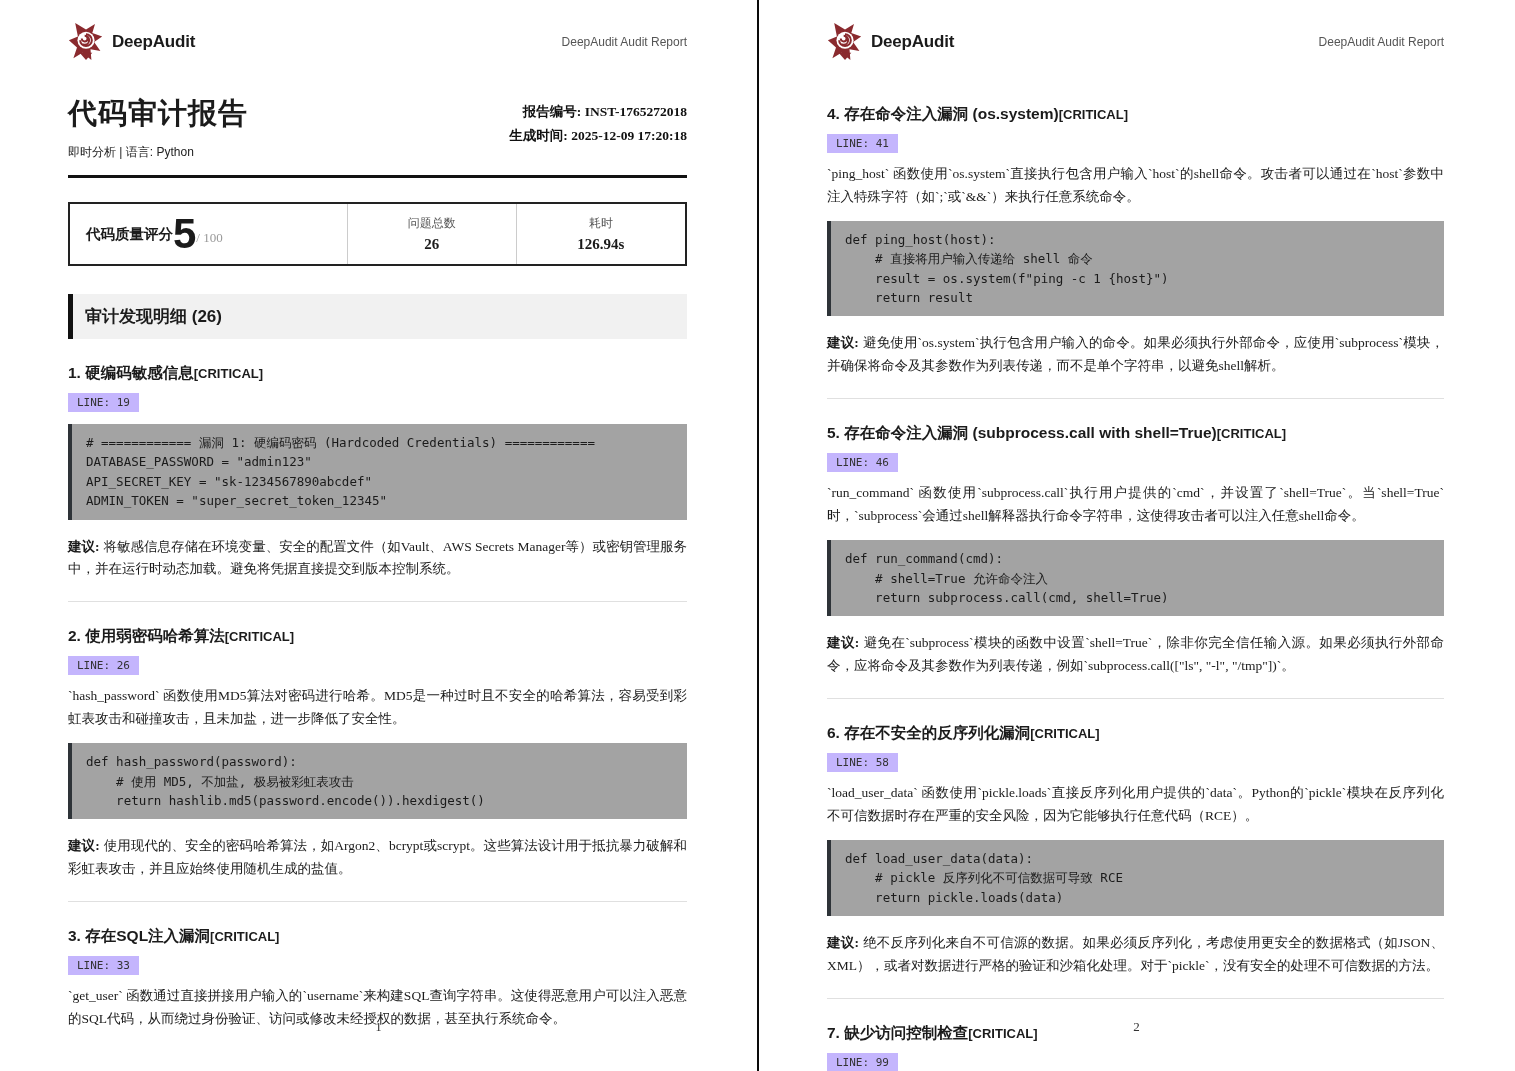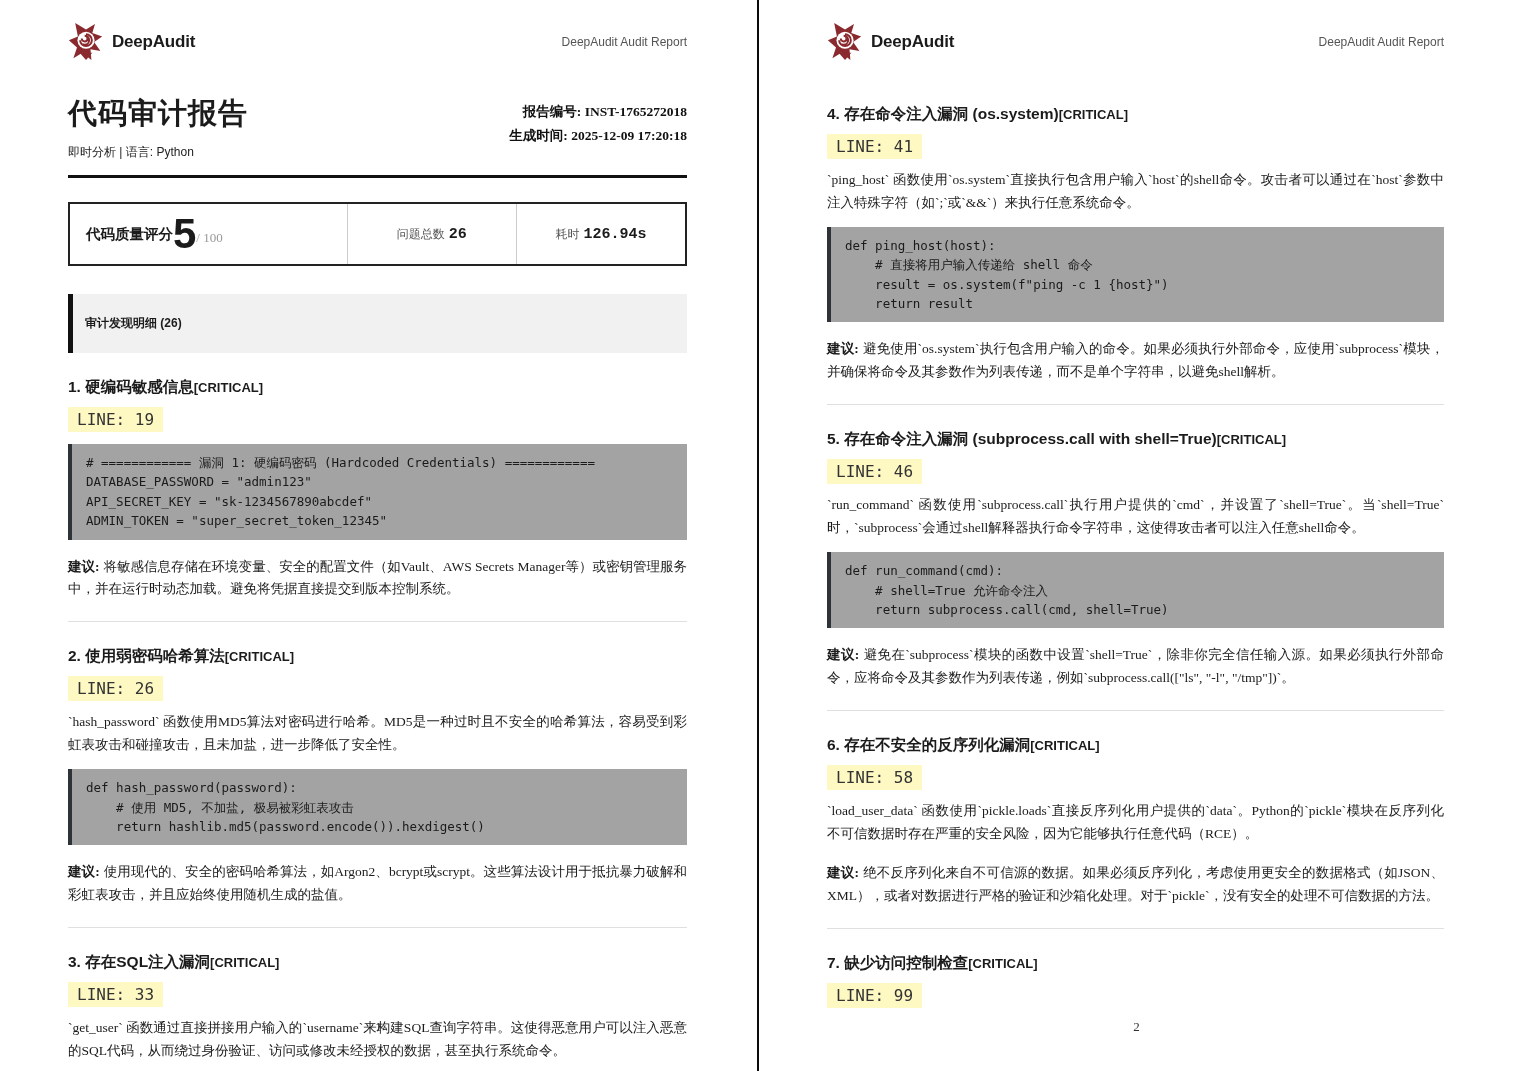--- a/index.html
+++ b/index.html
@@ -21,33 +21,33 @@
   .report-subtitle { font-size: 12px; margin-top: 10px; color: #222; }
   .report-meta { text-align: right; font-family: "Liberation Serif", serif; font-weight: 600; font-size: 13.5px; line-height: 1.75; margin-top: 6px; color: #111; }
   .thick-rule { border-top: 3px solid #111; margin-top: 14px; }
 
   
   .summary-box { margin-top: 24px; border: 2px solid #222; display: flex; align-items: stretch; height: 64px; }
   .summary-score { flex: 1.55; display: flex; align-items: center; padding-left: 16px; }
   .score-label { font-size: 14.5px; font-weight: bold; }
   .score-value { font-size: 42px; font-weight: bold; line-height: 1; }
   .score-max { font-size: 13px; color: #999; font-family: "Liberation Serif", serif; align-self: center; margin-top: 8px; }
-  .summary-cell { flex: 1; border-left: 1px solid #ccc; display: flex; align-items: center; justify-content: center; gap: 4px; }
+  .summary-cell { flex: 1; border-left: 1px solid #ccc; display: flex; flex-direction: column; align-items: center; justify-content: center; gap: 4px; }
   .cell-label { font-size: 12px; color: #555; font-family: "Liberation Serif", serif; }
-  .cell-value { font-size: 15px; font-weight: bold; font-family: Liberation Mono, monospace; }
-
-  
-  .section-bar { margin-top: 28px; background: #f1f1f1; border-left: 5px solid #111; padding: 21px 12px; font-size: 12px; font-weight: bold; }
+  .cell-value { font-size: 15px; font-weight: bold; font-family: Liberation Serif, serif; }
+
+  
+  .section-bar { margin-top: 28px; background: #f1f1f1; border-left: 5px solid #111; padding: 11px 12px; font-size: 17px; font-weight: bold; }
 
   
   .finding { margin-top: 24px; }
   .finding-head { display: flex; justify-content: flex-start; align-items: baseline; }
   .finding-title { font-size: 15.5px; font-weight: bold; }
   .severity { font-size: 13px; font-weight: bold; }
-  .line-badge { display: inline-block; margin-top: 9px; background: #fef9c3; color: #333; font-family: "DejaVu Sans Mono", monospace; font-size: 16px; padding: 3px 9px; }
+  .line-badge { display: inline-block; margin-top: 9px; background: #c4b5fd; color: #333; font-family: "DejaVu Sans Mono", monospace; font-size: 11px; padding: 3px 9px; }
   .finding-desc { margin-top: 10px; font-family: "Liberation Serif", serif; font-size: 13.5px; line-height: 1.7; text-align: justify; }
   .code-block { margin-top: 12px; background: #a3a3a3; border-left: 4px solid #2e3338; padding: 9px 14px; font-family: "DejaVu Sans Mono", monospace; font-size: 12.5px; line-height: 1.55; white-space: pre; overflow: hidden; }
   .suggestion { margin-top: 16px; font-family: "Liberation Serif", serif; font-size: 13.5px; line-height: 1.7; text-align: justify; }
   .suggestion .sug-prefix { font-weight: bold; margin-right: 4px; }
   .finding-sep { border-bottom: 1px solid #e0e0e0; margin-top: 20px; }
 
   .page-number { position: absolute; bottom: 36px; left: 0; right: 0; text-align: center; font-family: "Liberation Serif", serif; font-size: 13px; color: #333; }
 </style>
 </head>
 <body>
@@ -182,20 +182,23 @@
     <div class="finding-sep"></div>
   </div>
 
   <div class="finding">
     <div class="finding-head">
       <span class="finding-title">6. 存在不安全的反序列化漏洞</span>
       <span class="severity">[CRITICAL]</span>
     </div>
     <span class="line-badge">LINE: 58</span>
     <div class="finding-desc">`load_user_data` 函数使用`pickle.loads`直接反序列化用户提供的`data`。Python的`pickle`模块在反序列化不可信数据时存在严重的安全风险，因为它能够执行任意代码（RCE）。</div>
+    <div class="code-block">def load_user_data(data):
+    # pickle 反序列化不可信数据可导致 RCE
+    return pickle.loads(data)</div>
     <div class="suggestion"><span class="sug-prefix">建议:</span><span>绝不反序列化来自不可信源的数据。如果必须反序列化，考虑使用更安全的数据格式（如JSON、XML），或者对数据进行严格的验证和沙箱化处理。对于`pickle`，没有安全的处理不可信数据的方法。</span></div>
     <div class="finding-sep"></div>
   </div>
 
   <div class="finding">
     <div class="finding-head">
       <span class="finding-title">7. 缺少访问控制检查</span>
       <span class="severity">[CRITICAL]</span>
     </div>
     <span class="line-badge">LINE: 99</span>

